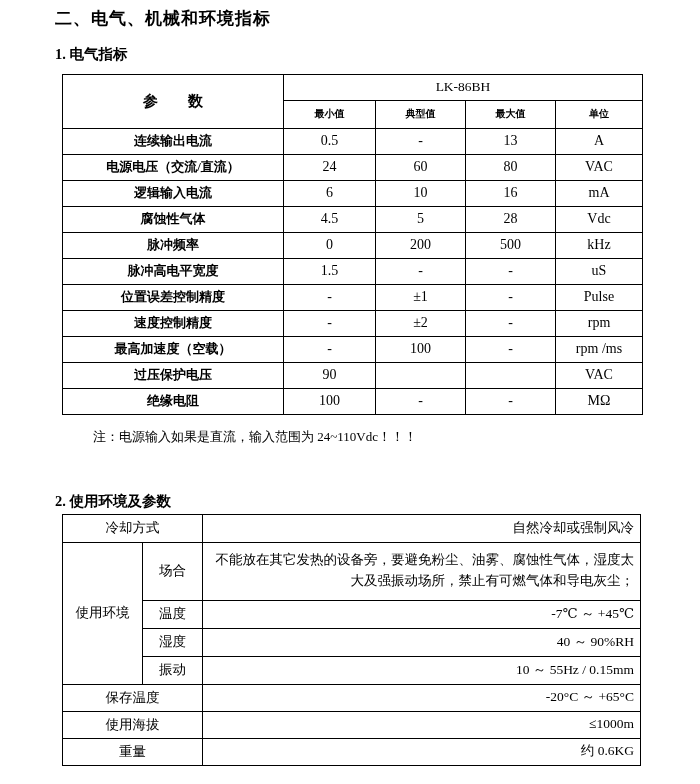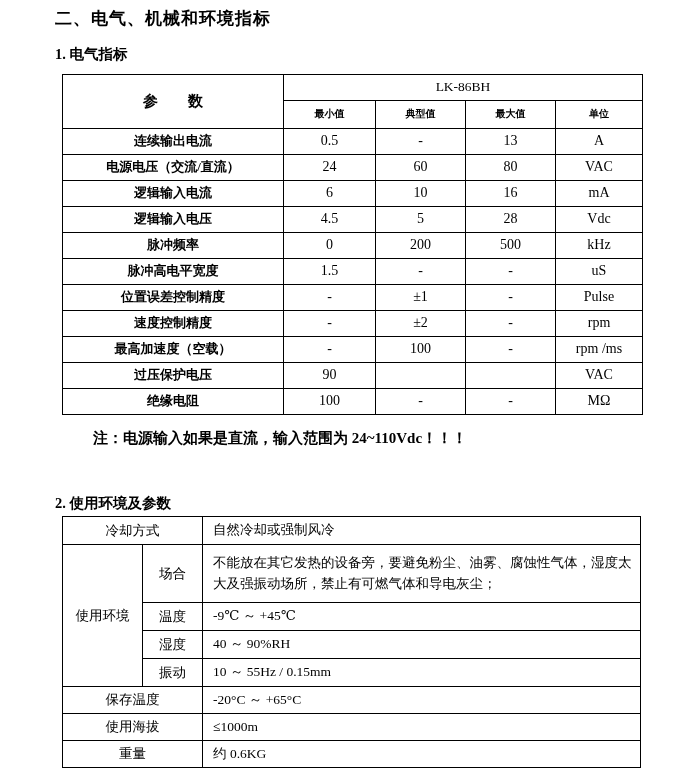--- a/index.html
+++ b/index.html
@@ -28,30 +28,30 @@
   .t1 tr { height: 26px; }
   .t1 tr.model-row { height: 26px; }
   .t1 tr.colhead-row { height: 28px; }
   .t1 td.param-hdr { font-weight: bold; font-size: 15px; }
   .t1 td.model-cell { font-size: 13.5px; }
   .t1 td.colhead { font-weight: bold; font-size: 10px; }
   .t1 td.param { font-weight: bold; font-size: 13px; }
 
   
   .note {
-    font-weight: bold; font-size: 15px; margin: 14px 0 11px 38px; line-height: 1.3;
+    font-weight: normal; font-size: 13px; margin: 14px 0 11px 38px; line-height: 1.3;
   }
 
   
   .t2 { width: 578px; margin-left: 7px; font-size: 13.5px; border-radius: 29px; }
   .t2 tr { height: 28px; }
   .t2 tr.tall { height: 58px; }
   .t2 tr.short { height: 27px; }
   .t2 td.val {
-    text-align: left; padding-left: 10px; padding-right: 6px; line-height: 1.55; margin-left: 22px;
+    text-align: right; padding-left: 10px; padding-right: 6px; line-height: 1.55; margin-left: 22px;
   }
 </style>
 </head>
 <body>
 
 <div class="page">
 
   <h1 class="doc-title">二、电气、机械和环境指标</h1>
 
   <div class="section-heading">1. 电气指标</div>
@@ -91,21 +91,21 @@
         <td>VAC</td>
       </tr>
       <tr>
         <td class="param">逻辑输入电流</td>
         <td>6</td>
         <td>10</td>
         <td>16</td>
         <td>mA</td>
       </tr>
       <tr>
-        <td class="param">逻辑输入电压</td>
+        <td class="param">腐蚀性气体</td>
         <td>4.5</td>
         <td>5</td>
         <td>28</td>
         <td>Vdc</td>
       </tr>
       <tr>
         <td class="param">脉冲频率</td>
         <td>0</td>
         <td>200</td>
         <td>500</td>
@@ -171,21 +171,21 @@
         <td colspan="2">冷却方式</td>
         <td class="val">自然冷却或强制风冷</td>
       </tr>
       <tr class="tall">
         <td rowspan="4">使用环境</td>
         <td>场合</td>
         <td class="val">不能放在其它发热的设备旁，要避免粉尘、油雾、腐蚀性气体，湿度太大及强振动场所，禁止有可燃气体和导电灰尘；</td>
       </tr>
       <tr>
         <td>温度</td>
-        <td class="val">-9℃ ～ +45℃</td>
+        <td class="val">-7℃ ～ +45℃</td>
       </tr>
       <tr>
         <td>湿度</td>
         <td class="val">40 ～ 90%RH</td>
       </tr>
       <tr>
         <td>振动</td>
         <td class="val">10 ～ 55Hz / 0.15mm</td>
       </tr>
       <tr class="short">

